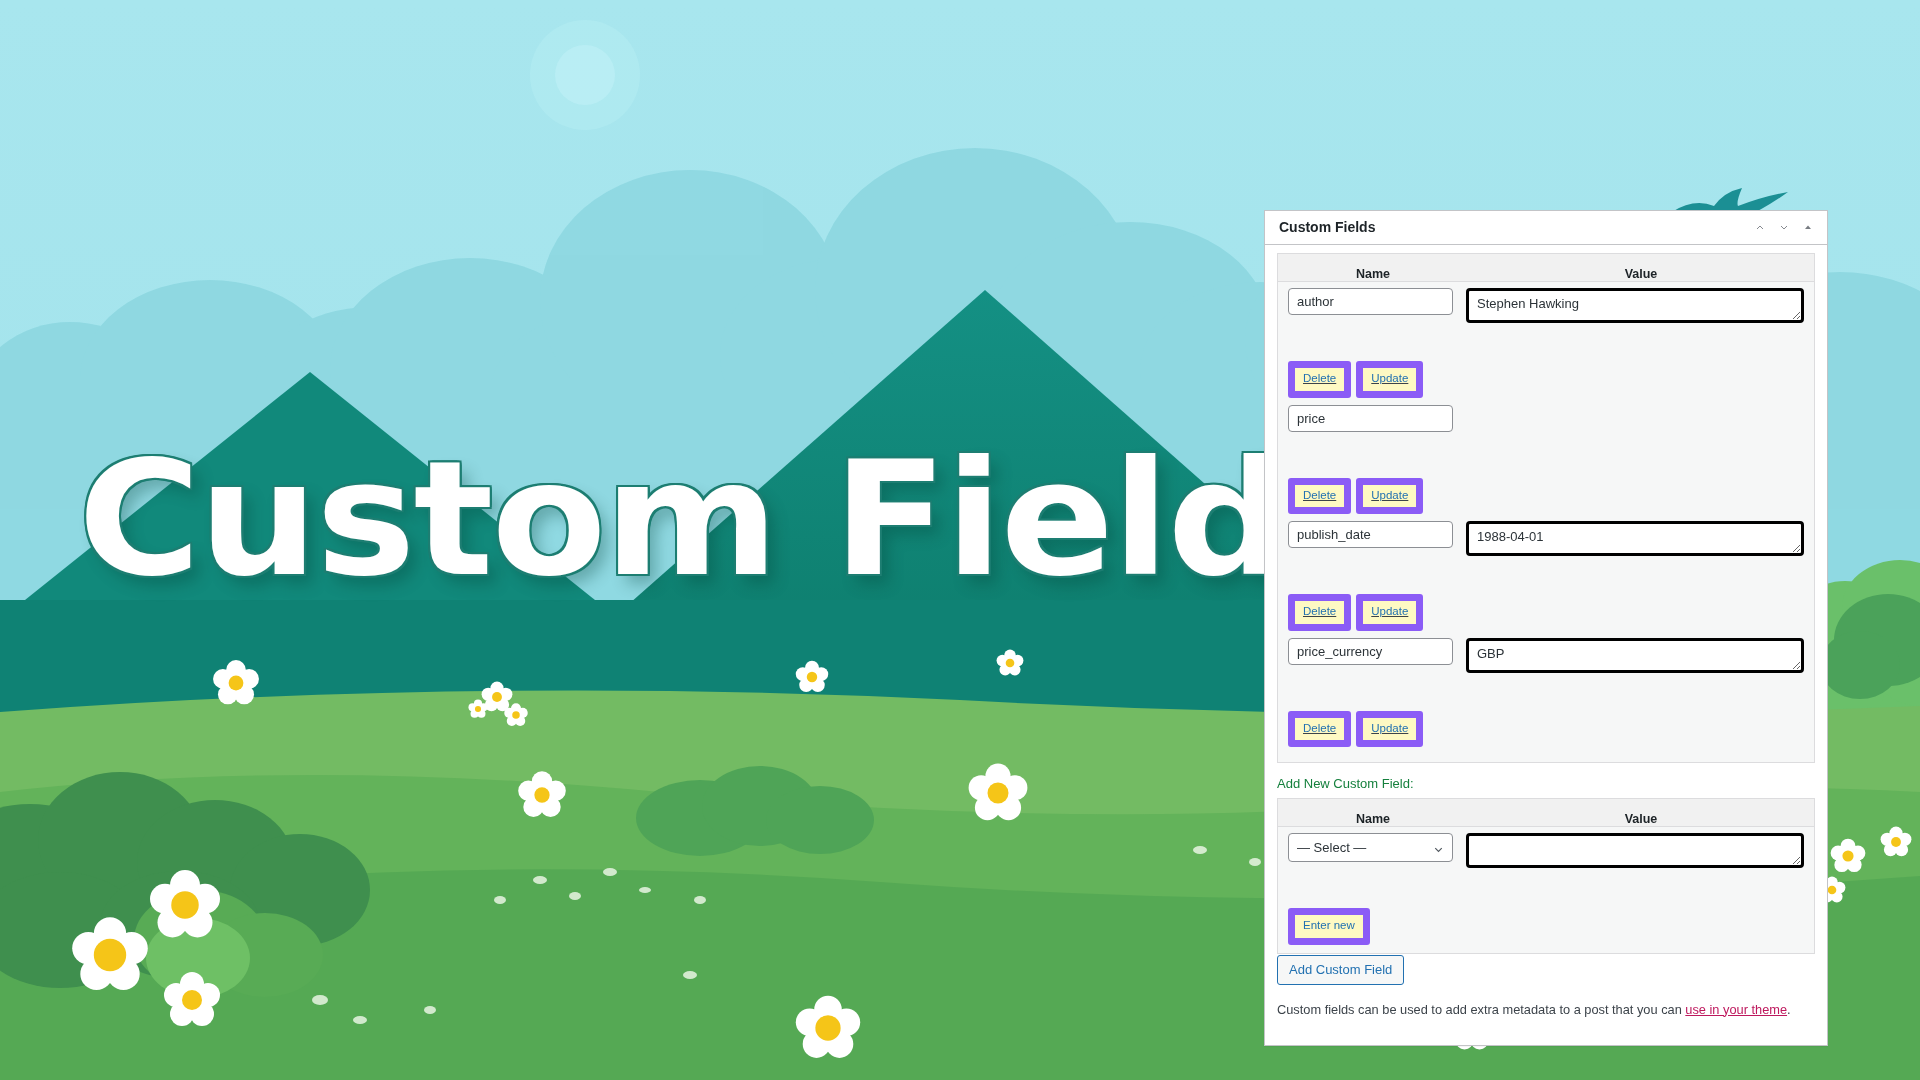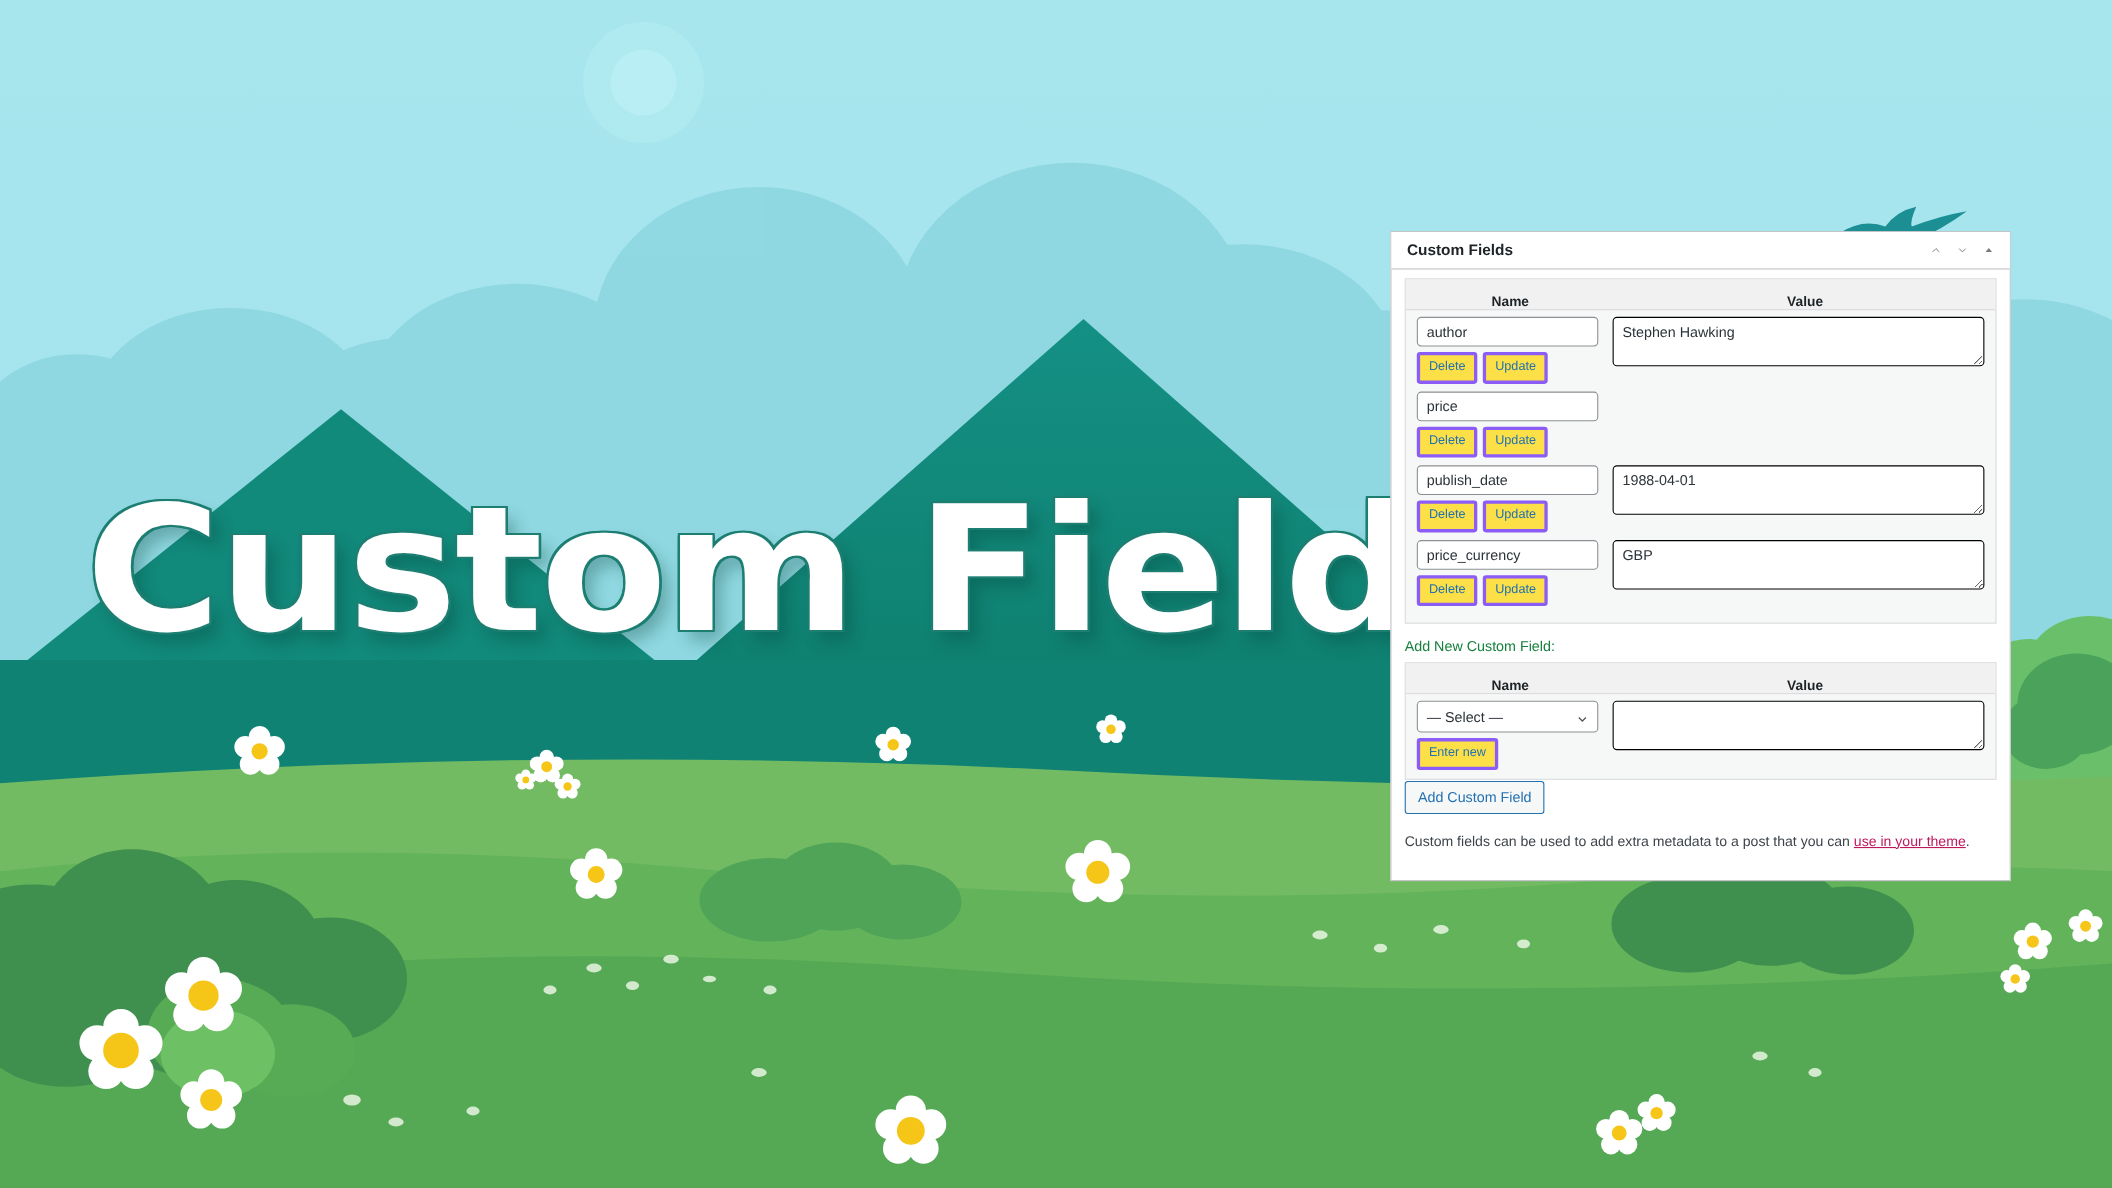--- a/index.html
+++ b/index.html
@@ -103,63 +103,64 @@
   .cf-th.value { flex: 1; }
 
   .cf-rows { padding: 6px 10px 8px 10px; }
 
   .cf-row {
     display: flex;
     align-items: flex-start;
     gap: 13px;
     padding-bottom: 7px;
   }
-  .cf-row-left { width: 165px; }
+  .cf-row-left { width: 165px; text-decoration: underline; }
   .cf-row-right { flex: 1; }
 
   input.cf-name {
     width: 165px;
     height: 27px;
     padding: 0 8px;
     font-size: 13px;
     font-family: "Liberation Sans", sans-serif;
     color: #2c3338;
     background: #fff;
     border: 1px solid #8c8f94;
     border-radius: 4px;
     box-shadow: 0 0 0 transparent;
   }
   textarea.cf-value {
     width: 100%;
-    height: 45px;
+    height: 35px;
     padding: 4px 8px;
     font-size: 13px;
     font-family: "Liberation Sans", sans-serif;
     color: #2c3338;
     background: #fff;
-    border: 1px solid #000000;
+    border: 3px solid #000000;
     border-radius: 4px;
     resize: vertical;
     line-height: 1.45;
     overflow: hidden;
   }
 
   .cf-rowactions { margin-top: 5px; display: flex; gap: 5px; }
 
   .btn-sm {
     font-family: "Liberation Sans", sans-serif;
     font-size: 11.5px;
     line-height: 1;
     padding: 5px 8px 6px;
     color: #2271b1;
-    background: #fde047;
-    border: 3px solid #8b5cf6;
+    background: #fef9c3;
+    border: 7px solid #8b5cf6;
     border-radius: 3px;
     cursor: pointer;
     white-space: nowrap;
+    margin-top: 41px;
   }
   .btn-md {
     font-family: "Liberation Sans", sans-serif;
     font-size: 13px;
     line-height: 1;
     padding: 7px 11px 8px;
     color: #2271b1;
     background: #f6f7f7;
     border: 1px solid #2271b1;
     border-radius: 3px;

